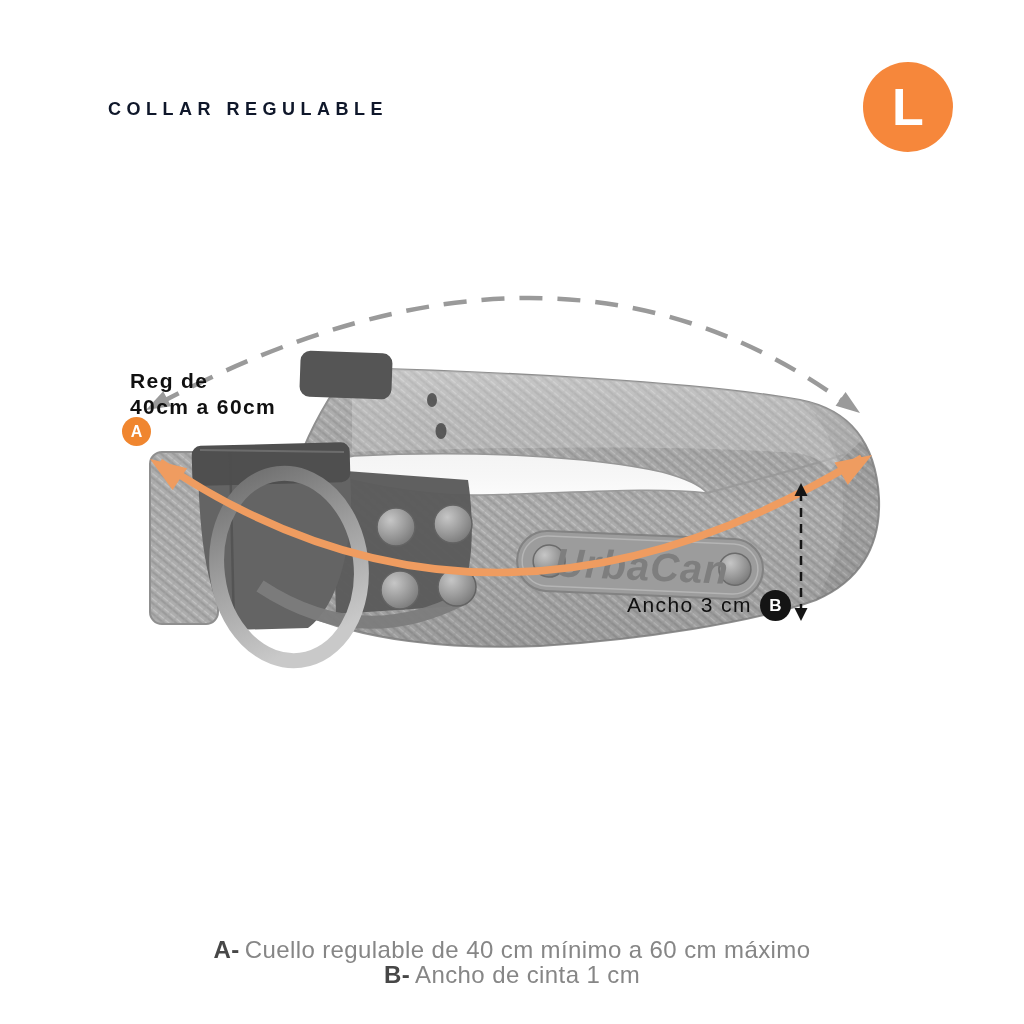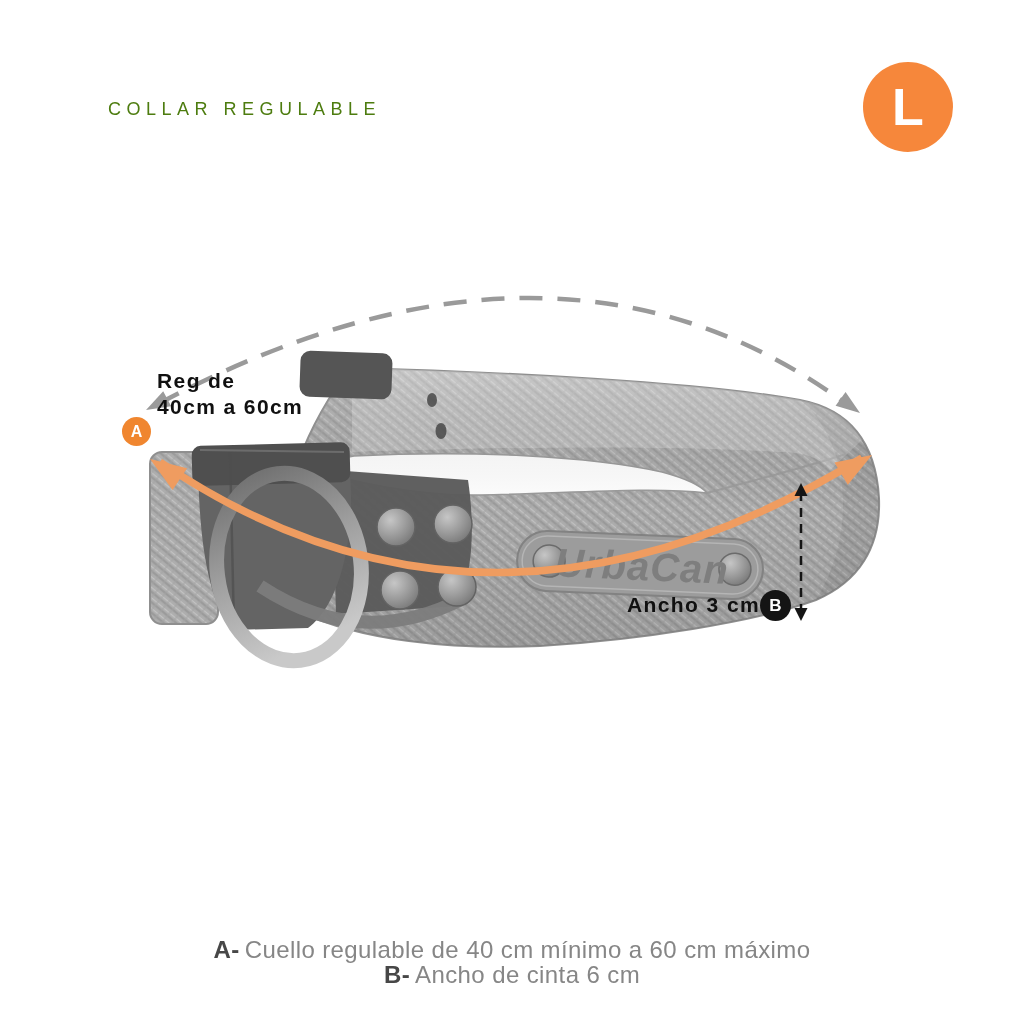--- a/index.html
+++ b/index.html
@@ -1,26 +1,26 @@
 <!DOCTYPE html>
 <html><head>
 <meta charset="utf-8">
 <style>
   html,body{margin:0;padding:0;background:#ffffff;font-family:"Liberation Sans",sans-serif;}
   .stage{position:relative;width:1024px;height:1024px;background:#ffffff;overflow:hidden;}
   .collar-svg{position:absolute;left:0;top:0;width:1024px;height:1024px;}
-  .title{position:absolute;left:108px;top:99px;font-size:18px;font-weight:normal;letter-spacing:5.5px;color:#4d7c0f;white-space:nowrap;}
+  .title{position:absolute;left:108px;top:99px;font-size:18px;font-weight:bold;letter-spacing:5.5px;color:#0f172a;white-space:nowrap;}
   .size-badge{position:absolute;left:863px;top:62px;width:90px;height:90px;border-radius:50%;
     background:#F6873B;color:#ffffff;display:flex;align-items:center;justify-content:center;
     font-size:52px;font-weight:bold;}
   .reg-label{position:absolute;left:130px;top:368px;font-size:21px;font-weight:bold;color:#101010;
-    line-height:26px;letter-spacing:1.4px;white-space:nowrap;margin-left:27px;}
+    line-height:26px;letter-spacing:1.4px;white-space:nowrap;}
   .badge-a{position:absolute;left:122px;top:417px;width:29px;height:29px;border-radius:50%;
     background:#F0862F;color:#ffffff;font-size:16px;font-weight:bold;display:flex;align-items:center;justify-content:center;}
-  .ancho-label{position:absolute;left:627px;top:593px;font-size:21px;font-weight:bold;color:#101010;
+  .ancho-label{position:absolute;left:627px;top:593px;font-size:21px;font-weight:normal;color:#101010;
     letter-spacing:1.4px;white-space:nowrap;}
   .badge-b{position:absolute;left:760px;top:590px;width:31px;height:31px;border-radius:50%;
     background:#141414;color:#ffffff;font-size:17px;font-weight:bold;display:flex;align-items:center;justify-content:center;}
   .legend{position:absolute;left:0;top:937px;width:100%;text-align:center;font-size:24px;line-height:25px;
     color:#868686;letter-spacing:0.4px;}
   .legend .pfx{color:#474747;font-weight:bold;margin-right:5px;}
 </style>
 </head>
 <body>
 
@@ -129,16 +129,16 @@
   </div>
 
   <div class="badge-a">A</div>
 
   <div class="ancho-label">Ancho 3 cm</div>
 
   <div class="badge-b">B</div>
 
   <div class="legend">
     <div><span class="pfx">A-</span><span>Cuello regulable de 40 cm mínimo a 60 cm máximo</span></div>
-    <div><span class="pfx">B-</span><span>Ancho de cinta 6 cm</span></div>
+    <div><span class="pfx">B-</span><span>Ancho de cinta 1 cm</span></div>
   </div>
 
 </div>
 
 </body></html>

